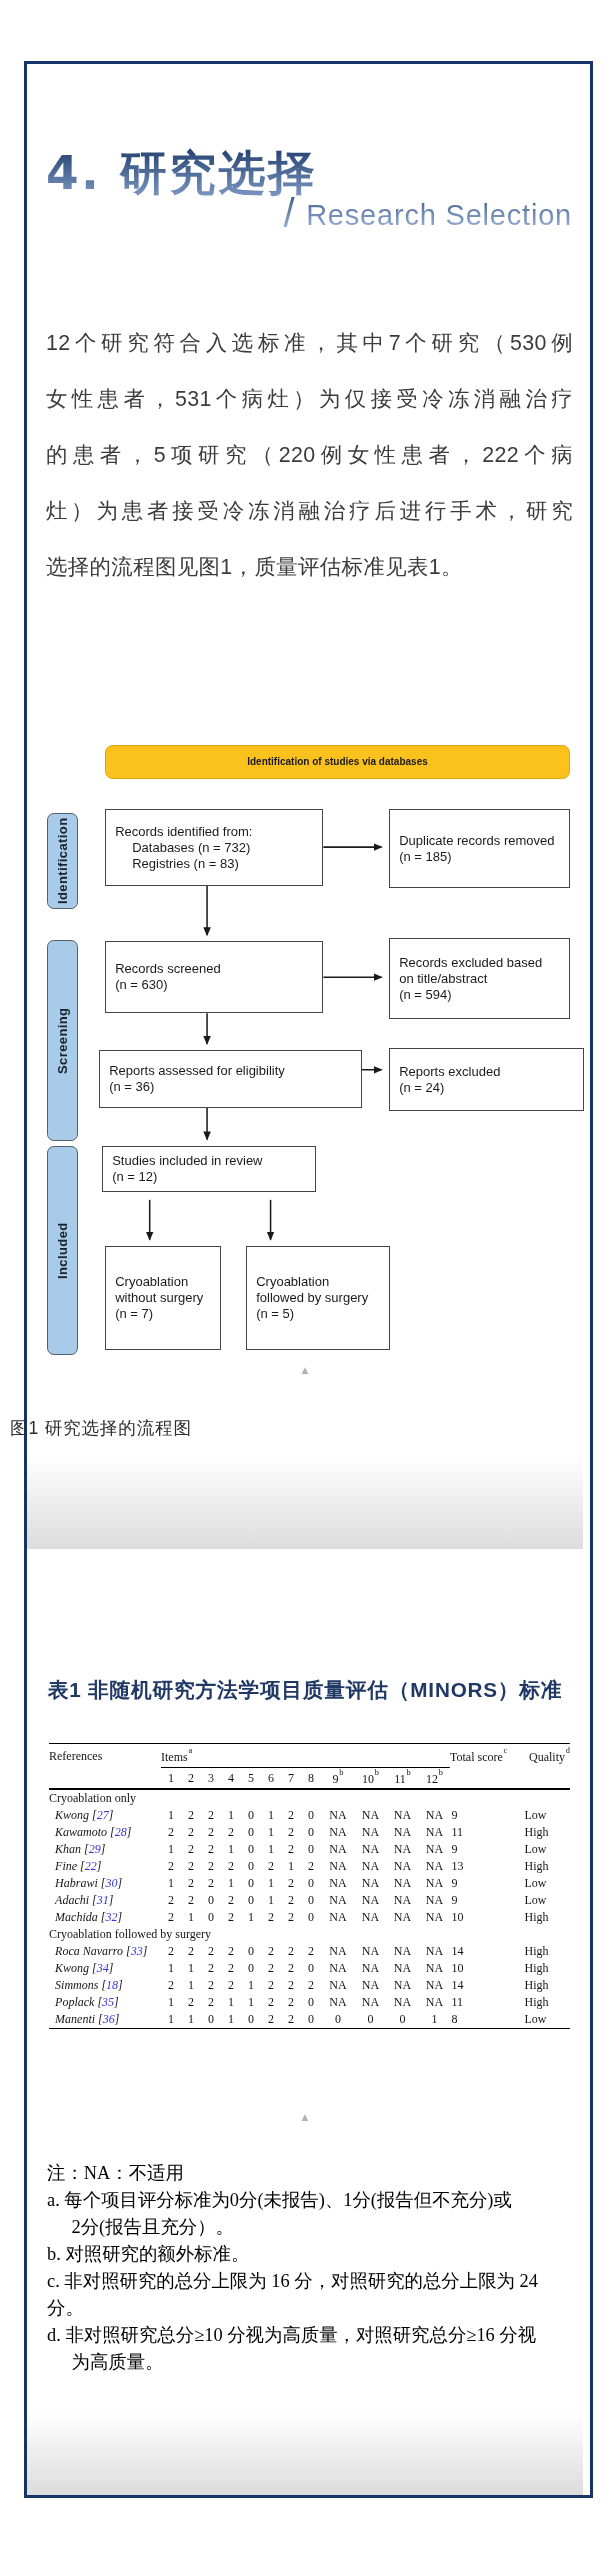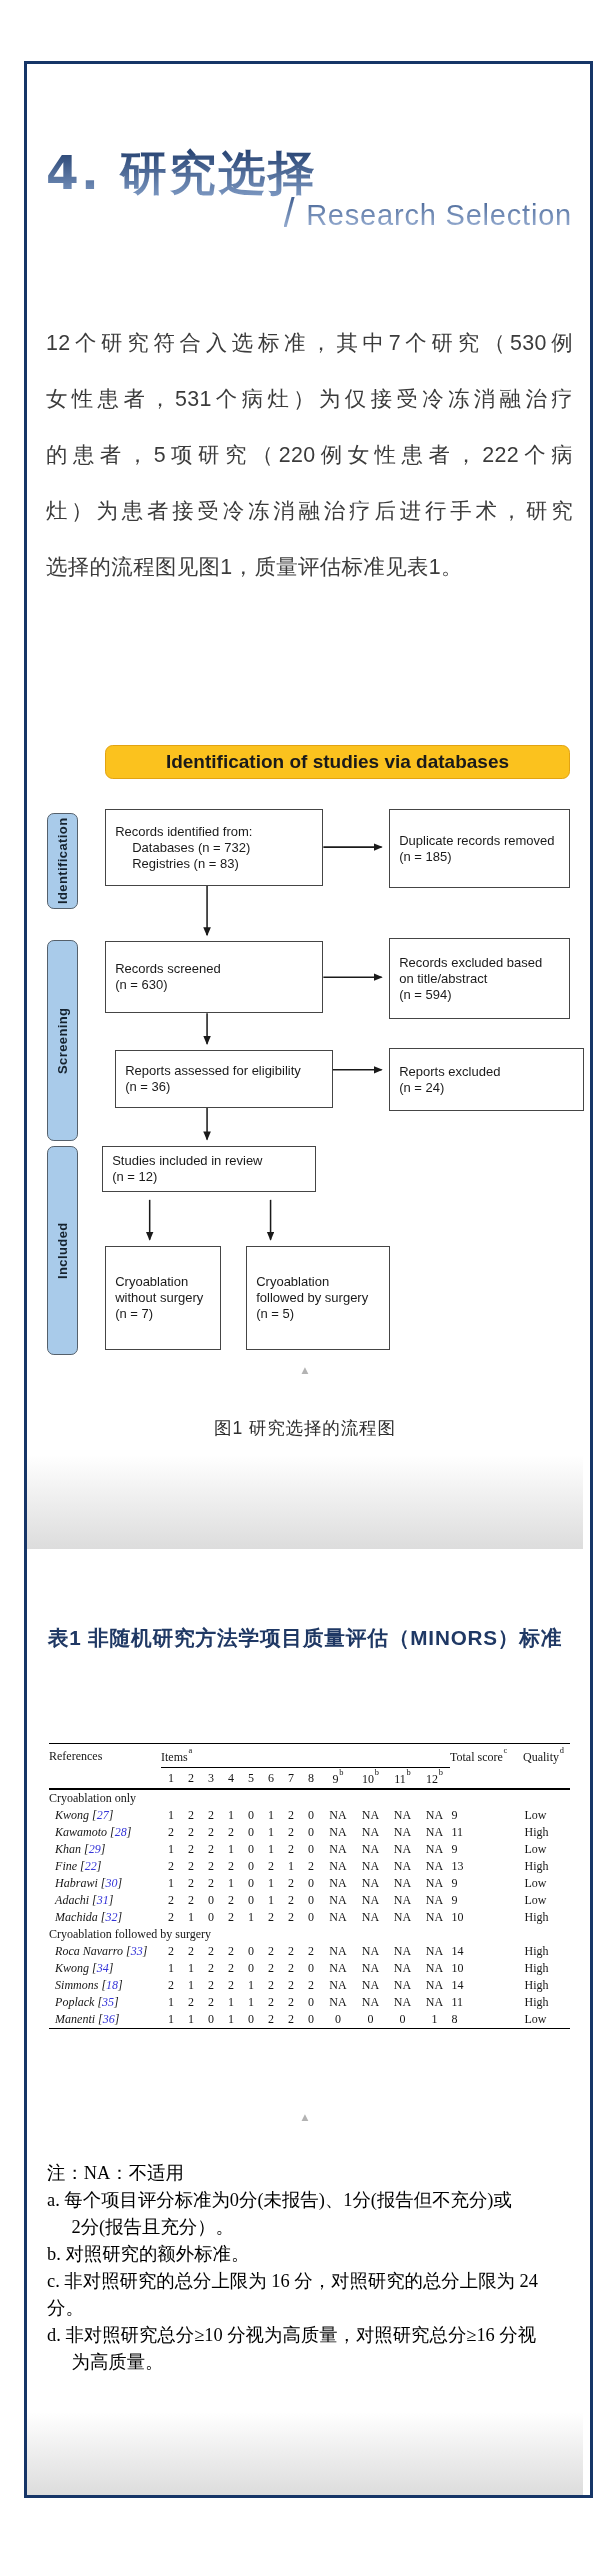--- a/index.html
+++ b/index.html
@@ -28,69 +28,69 @@
         letter-spacing:0.4px;}
   .para-line{height:56px;line-height:56px;text-align:justify;text-align-last:justify;white-space:nowrap;}
   .para-line.last{text-align-last:left;}
 
   
   .flow{position:absolute;left:27px;top:727px;width:556px;height:658px;}
   .flow-svg{position:absolute;left:0;top:0;width:556px;height:658px;}
   .banner{position:absolute;left:78px;top:17.6px;width:465px;height:34px;background:#FBC21E;
           border:1.5px solid #E2A312;border-radius:7.7px;box-sizing:border-box;
           display:flex;align-items:center;justify-content:center;
-          font-size:19px;font-weight:700;color:#1a1a1a;}
+          font-size:10px;font-weight:700;color:#1a1a1a;}
   .stage{position:absolute;left:20px;width:31px;background:#A9CBEA;border:1.5px solid #55606B;
          border-radius:6.9px;box-sizing:border-box;display:flex;align-items:center;justify-content:center;
          writing-mode:vertical-rl;transform:rotate(180deg);
          font-size:13px;font-weight:700;color:#16232f;letter-spacing:0.4px;}
   .stage.s1{top:86px;height:96px;}
   .stage.s2{top:213px;height:201px;}
   .stage.s3{top:419px;height:209px;}
   .fbox{position:absolute;background:#ffffff;border:1.5px solid #454545;box-sizing:border-box;
         display:flex;flex-direction:column;justify-content:center;padding:4.6px 7.7px 4.6px 9.2px;
         font-size:13px;line-height:16px;color:#1a1a1a;}
   .fbox .fline.ind{padding-left:17px;}
   .fb1{left:78px;top:82px;width:218px;height:77px;}
   .fb2{left:362px;top:82px;width:181px;height:79px;}
   .fb3{left:78px;top:214px;width:218px;height:72px;}
   .fb4{left:362px;top:211px;width:181px;height:81px;}
-  .fb5{left:88px;top:323px;width:218px;height:58px;justify-content:center;}
+  .fb5{left:72px;top:323px;width:263px;height:58px;justify-content:center;}
   .fb6{left:362px;top:321px;width:195px;height:63px;}
   .fb7{left:75px;top:419px;width:214px;height:46px;}
   .fb8{left:78px;top:519px;width:116px;height:104px;}
   .fb9{left:219px;top:519px;width:144px;height:104px;}
 
   
   .tri{position:absolute;left:27px;width:556px;text-align:center;font-size:11.5px;color:#B3B3B3;}
   .tri1{top:1364px;}
   .tri2{top:2111px;}
-  .fig-cap{position:absolute;left:27px;top:1416px;width:556px;text-align:center;
+  .fig-cap{position:absolute;left:10px;top:1416px;width:556px;
            font-size:17.6px;color:#2e2e2e;letter-spacing:0.8px;}
-  .tbl-title{position:absolute;left:27px;top:1624px;width:556px;text-align:center;
+  .tbl-title{position:absolute;left:27px;top:1676px;width:556px;text-align:center;
              font-size:20.7px;font-weight:700;color:#1F3864;letter-spacing:0.8px;}
 
   
   .band{position:absolute;left:27px;width:556px;
         background:linear-gradient(180deg,rgba(150,150,150,0) 0%,rgba(140,140,140,0.30) 100%);}
   .band1{top:1455px;height:94px;}
   .band2{top:2412px;height:83px;}
 
   
   .tbl{--cols:112px 20px 20px 20px 20px 20px 20px 20px 20px 34px 31px 33px 31px 73px 1fr;
        position:absolute;left:49px;top:1743px;width:521px;
        border-top:1.5px solid #000;border-bottom:1.5px solid #000;
        font-family:"Liberation Serif","DejaVu Serif",serif;font-size:12px;color:#151515;}
   .tbl sup{font-size:8.4px;position:relative;top:-3.1px;margin-left:0.8px;}
   .tbl-head{display:grid;grid-template-columns:var(--cols);grid-template-rows:23px 20.7px;
             border-bottom:2.3px solid #000;}
   .th-ref{grid-column:1;grid-row:1;padding-top:4.6px;}
   .th-items{grid-column:2 / span 12;grid-row:1;padding-top:4.6px;}
   .th-total{grid-column:14;grid-row:1;padding-top:4.6px;}
-  .th-quality{grid-column:15;grid-row:1;padding-top:4.6px;}
+  .th-quality{grid-column:15;grid-row:1;padding-top:4.6px;text-align:right;}
   .num-cell{grid-row:2;border-top:1.5px solid #000;text-align:center;padding-top:3.1px;}
   .row{display:grid;grid-template-columns:var(--cols);height:17px;align-items:center;}
   .group-row{height:17px;line-height:17px;}
   .ref-cell{padding-left:6.1px;white-space:nowrap;font-style:italic;}
   .score-cell{text-align:center;}
   .total-cell,.quality-cell{padding-left:1.5px;}
   .ref-link{color:#3434D8;cursor:pointer;}
 
   
   .notes{position:absolute;left:47px;top:2160px;width:523px;font-size:18.4px;

